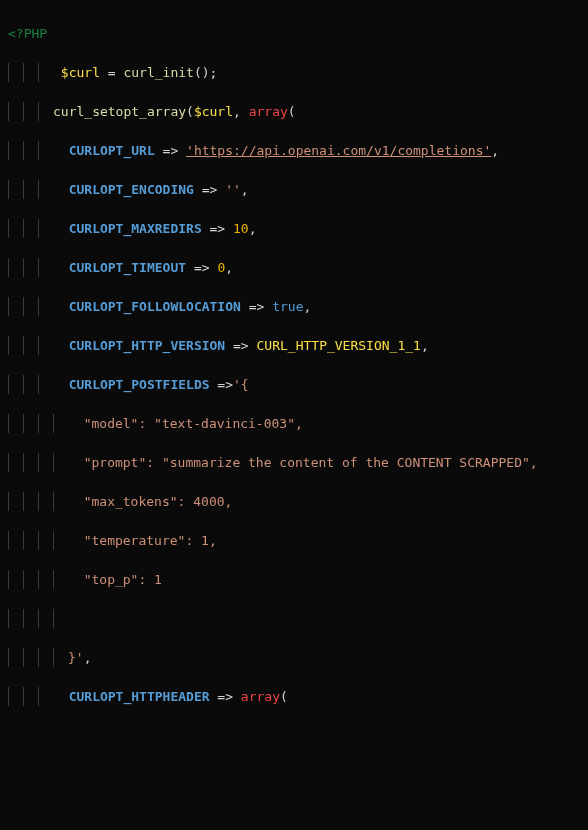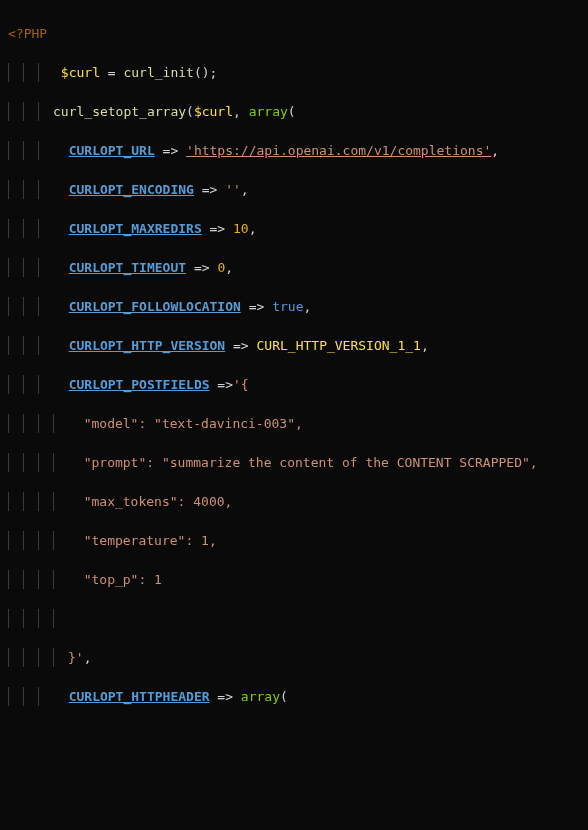--- a/index.html
+++ b/index.html
@@ -26,28 +26,28 @@
   }
   .guide {
     display: inline-block;
     border-left: 1px solid #3a3a3a;
     width: 1px;
     margin-right: 13px;
     height: 19.5px;
     vertical-align: top;
   }
   
-  .k-tag { color: #a16207; }      
+  .k-tag { color: #15803d; }      
   .k-var { color: #fde047; }       
   .k-func { color: #dcdcaa; }      
   .k-bool { color: #569cd6; }      
   .k-num { color: #eab308; }       
   .k-str { color: #ce9178; }   
-  .k-kw { color: #84cc16; }        
-  .k-const { color: #569cd6; font-weight: bold; text-decoration: underline; } 
+  .k-kw { color: #ef4444; }        
+  .k-const { color: #569cd6; font-weight: bold; } 
   .k-punct { color: #d4d4d4; }
   .k-url { color: #ce9178; text-decoration: underline; }
   .k-white { color: #fde047; }
 </style>
 </head>
 <body>
 
 <div class="code-container">
 <span class="line"><span class="k-tag">&lt;?PHP</span></span>
 <span class="line"><span class="guide"></span><span class="guide"></span><span class="guide"></span> <span class="k-var">$curl</span><span class="k-punct"> = </span><span class="k-func">curl_init</span><span class="k-punct">();</span></span>

